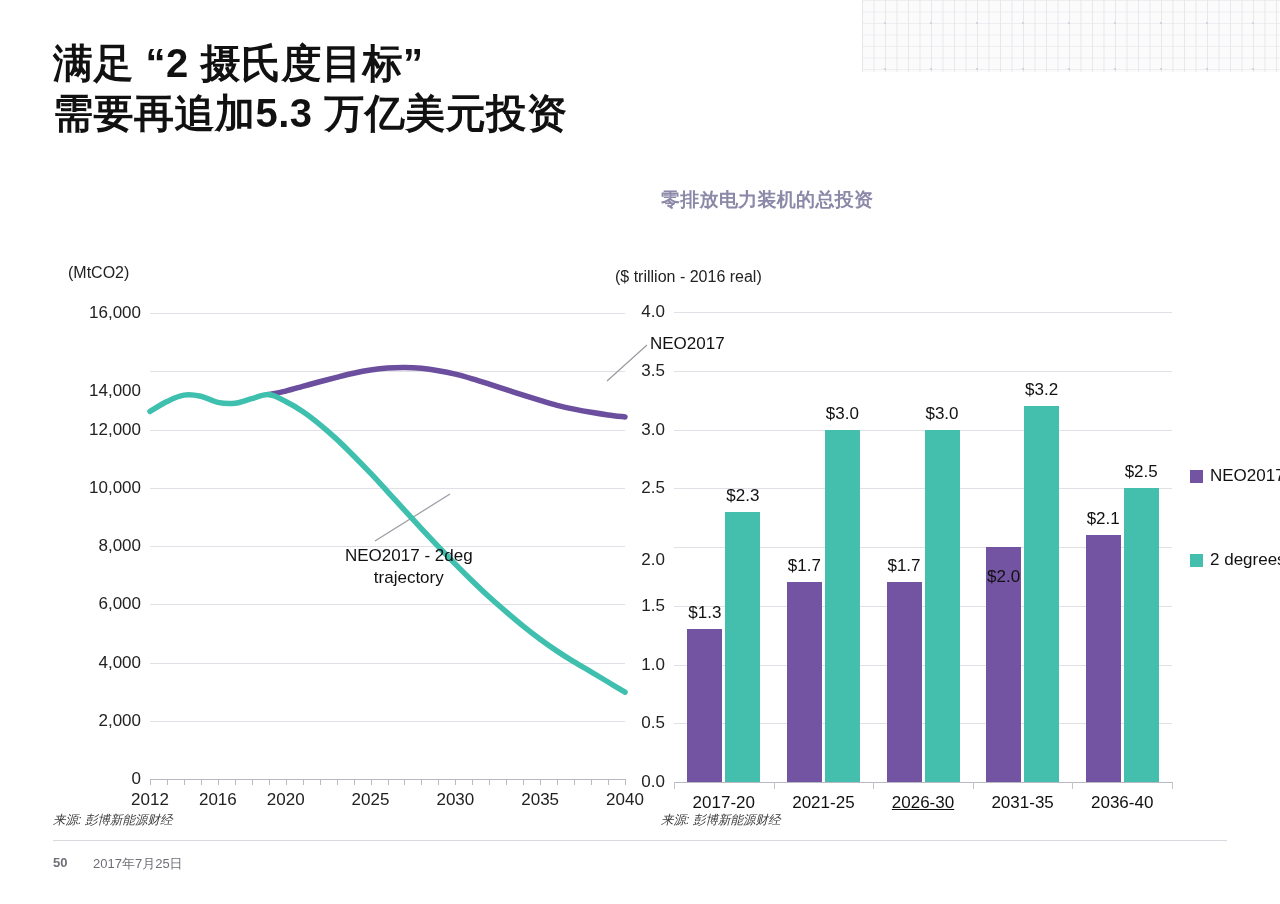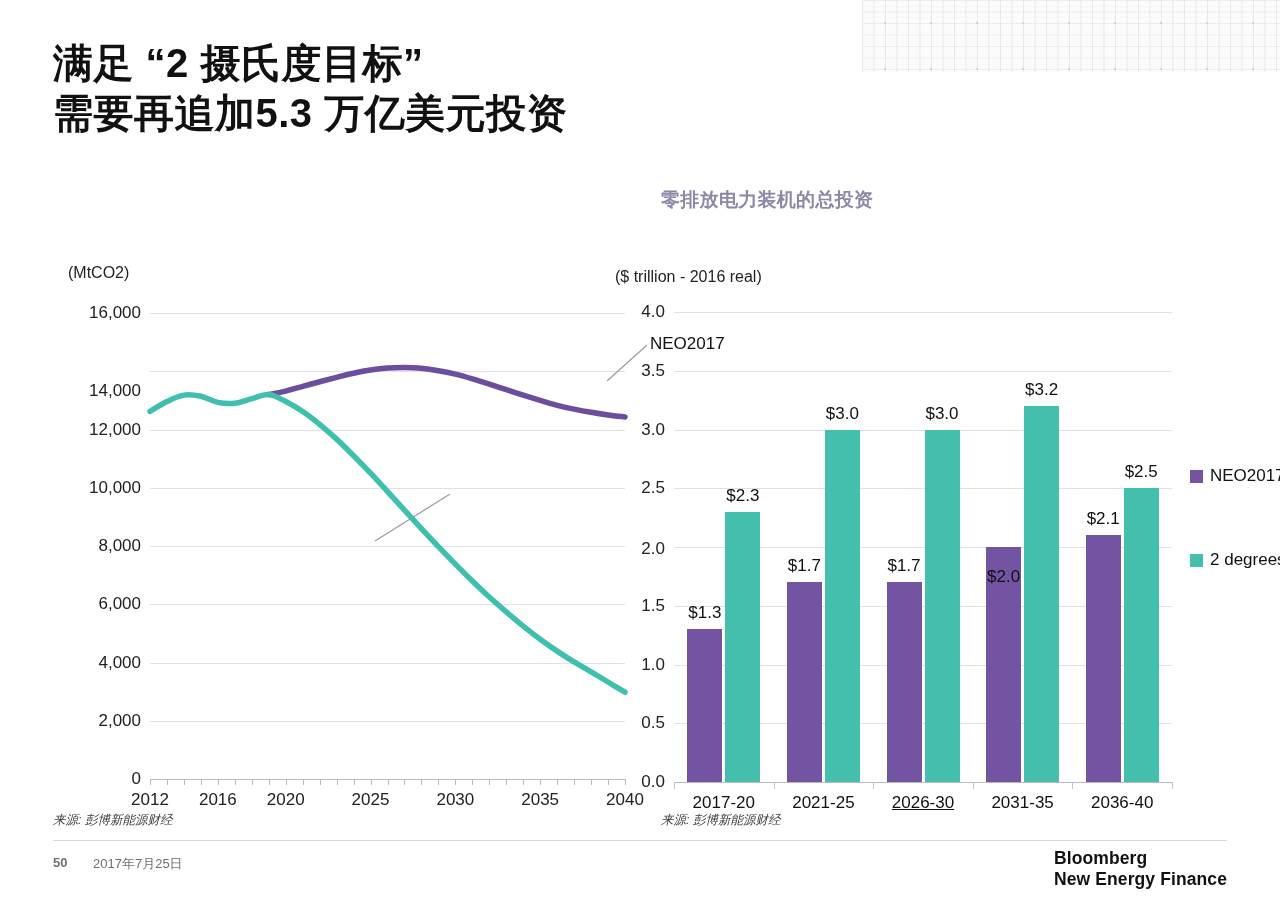--- a/index.html
+++ b/index.html
@@ -188,36 +188,38 @@
         <div class="xtick" style="left: 305.357px;">2030</div>
         <div class="xtick" style="left: 390.179px;">2035</div>
         <div class="xtick" style="left: 475px;">2040</div>
         <svg width="475" height="466" style="position:absolute;left:0;top:0;overflow:visible">
           <line x1="497" y1="32" x2="457" y2="68" stroke="#9a9aa2" stroke-width="1.2"></line>
           <line x1="225" y1="228" x2="300" y2="181" stroke="#9a9aa2" stroke-width="1.2"></line>
           <path d="M 118.75 81.55 C 121.58 80.97, 130.06 79.41, 135.71 78.06 C 141.37 76.70, 147.02 74.95, 152.68 73.39 C 158.33 71.84, 163.99 70.24, 169.64 68.73 C 175.30 67.23, 180.95 65.77, 186.61 64.37 C 192.26 62.96, 197.92 61.50, 203.57 60.29 C 209.23 59.08, 214.88 57.96, 220.54 57.09 C 226.19 56.21, 231.85 55.48, 237.50 55.05 C 243.15 54.61, 248.81 54.42, 254.46 54.46 C 260.12 54.51, 265.77 54.80, 271.43 55.34 C 277.08 55.87, 282.74 56.70, 288.39 57.67 C 294.05 58.64, 299.70 59.80, 305.36 61.16 C 311.01 62.52, 316.67 64.17, 322.32 65.82 C 327.98 67.47, 333.63 69.27, 339.29 71.06 C 344.94 72.86, 350.60 74.75, 356.25 76.60 C 361.90 78.44, 367.56 80.34, 373.21 82.13 C 378.87 83.93, 384.52 85.68, 390.18 87.38 C 395.83 89.07, 401.49 90.87, 407.14 92.33 C 412.80 93.78, 418.45 94.95, 424.11 96.11 C 429.76 97.28, 435.42 98.35, 441.07 99.32 C 446.73 100.29, 452.38 101.16, 458.04 101.94 C 463.69 102.71, 472.17 103.64, 475.00 103.98" fill="none" stroke="#6b4e9e" stroke-width="5.5" stroke-linecap="round" stroke-linejoin="round"></path>
           <path d="M 0.00 98.44 C 2.83 96.79, 11.31 91.26, 16.96 88.54 C 22.62 85.82, 28.27 83.01, 33.93 82.13 C 39.58 81.26, 45.24 82.08, 50.89 83.30 C 56.55 84.51, 62.20 88.25, 67.86 89.41 C 73.51 90.58, 79.17 90.92, 84.82 90.29 C 90.48 89.66, 96.13 87.08, 101.79 85.63 C 107.44 84.17, 113.10 81.06, 118.75 81.55 C 124.40 82.04, 130.06 85.72, 135.71 88.54 C 141.37 91.36, 147.02 94.66, 152.68 98.44 C 158.33 102.23, 163.99 106.65, 169.64 111.26 C 175.30 115.87, 180.95 120.87, 186.61 126.11 C 192.26 131.35, 197.92 137.03, 203.57 142.71 C 209.23 148.39, 214.88 154.22, 220.54 160.19 C 226.19 166.16, 231.85 172.37, 237.50 178.54 C 243.15 184.70, 248.81 191.01, 254.46 197.18 C 260.12 203.34, 265.77 209.46, 271.43 215.53 C 277.08 221.59, 282.74 227.66, 288.39 233.58 C 294.05 239.50, 299.70 245.33, 305.36 251.06 C 311.01 256.79, 316.67 262.46, 322.32 267.95 C 327.98 273.44, 333.63 278.82, 339.29 283.97 C 344.94 289.11, 350.60 293.97, 356.25 298.82 C 361.90 303.68, 367.56 308.53, 373.21 313.09 C 378.87 317.66, 384.52 322.03, 390.18 326.20 C 395.83 330.37, 401.49 334.36, 407.14 338.14 C 412.80 341.93, 418.45 345.47, 424.11 348.92 C 429.76 352.36, 435.42 355.47, 441.07 358.82 C 446.73 362.17, 452.38 365.62, 458.04 369.01 C 463.69 372.41, 472.17 377.51, 475.00 379.21" fill="none" stroke="#3fbfae" stroke-width="5.5" stroke-linecap="round" stroke-linejoin="round"></path>
         </svg>
         <div class="series-label" style="left: 500px; top: 20px; text-align: left;">NEO2017</div>
+        <div class="series-label" style="left: 195px; top: 232px; text-align: center;">NEO2017 - 2deg
+trajectory</div>
       </div>
   </div>
 
   <div class="panel" id="panel-right">
     <div class="unit-label" id="unit-right">($ trillion - 2016 real)</div>
     <div class="plot" id="plot-right">
         <div class="gridline" style="top: 470px; background: rgb(185, 185, 194);"></div>
         <div class="ytick" style="top: 470px;">0.0</div>
         <div class="gridline" style="top: 411.25px;"></div>
         <div class="ytick" style="top: 411.25px;">0.5</div>
         <div class="gridline" style="top: 352.5px;"></div>
         <div class="ytick" style="top: 352.5px;">1.0</div>
         <div class="gridline" style="top: 293.75px;"></div>
         <div class="ytick" style="top: 293.75px;">1.5</div>
         <div class="gridline" style="top: 235px;"></div>
-        <div class="ytick" style="top: 237px;">2.0</div>
+        <div class="ytick" style="top: 248px;">2.0</div>
         <div class="gridline" style="top: 176.25px;"></div>
         <div class="ytick" style="top: 176.25px;">2.5</div>
         <div class="gridline" style="top: 117.5px;"></div>
         <div class="ytick" style="top: 117.5px;">3.0</div>
         <div class="gridline" style="top: 58.75px;"></div>
         <div class="ytick" style="top: 58.75px;">3.5</div>
         <div class="gridline" style="top: 0px;"></div>
         <div class="ytick" style="top: 0px;">4.0</div>
         <div class="catsep" style="left: 0px;"></div>
         <div class="bar neo" style="left: 13.3px; width: 35px; height: 152.75px; background: rgb(114, 84, 163);"></div>
@@ -264,18 +266,14 @@
   </div>
 
   <div class="source" id="source-left">来源: 彭博新能源财经</div>
   <div class="source" id="source-right">来源: 彭博新能源财经</div>
 
   <div class="rule" id="rule-footer"></div>
 
   <div class="pagenum">50</div>
   <div class="pagedate">2017年7月25日</div>
 
-  <div class="logo">
-    <div>Bloomberg</div>
-    <div>New Energy Finance</div>
-  </div>
 
 </div>
 
 </body></html>

